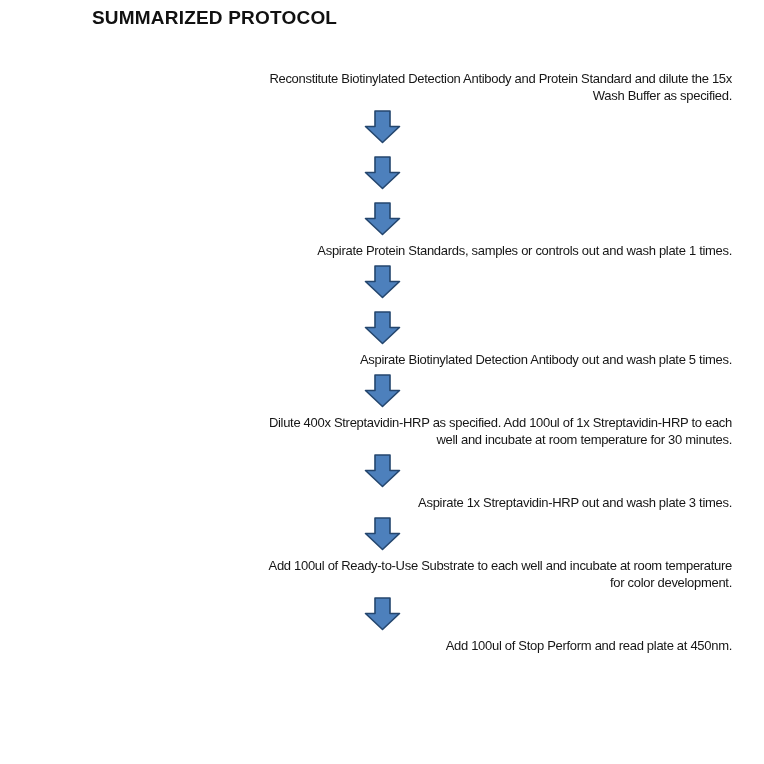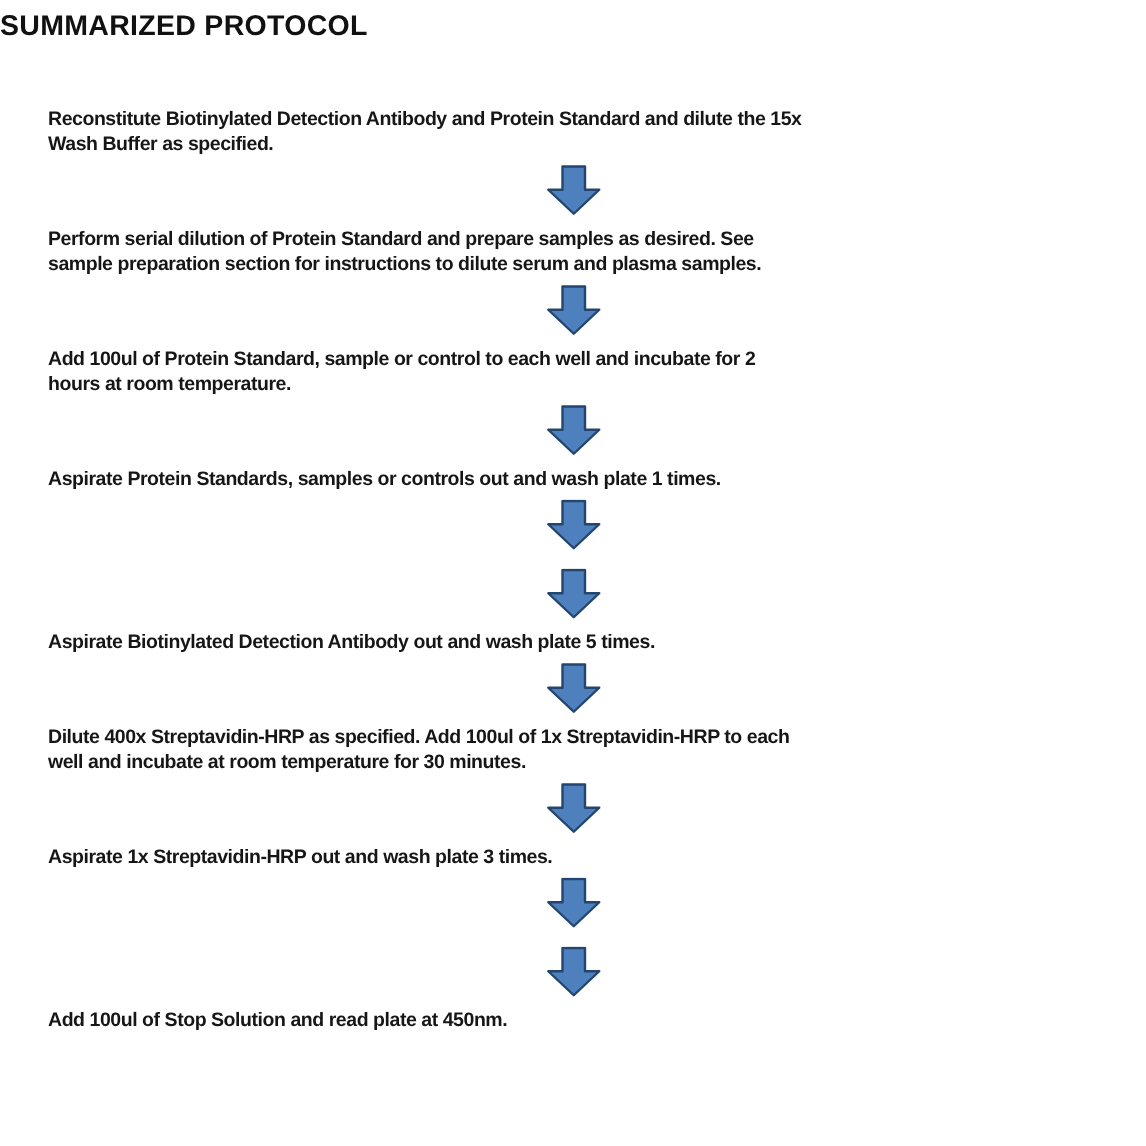--- a/index.html
+++ b/index.html
@@ -11,34 +11,35 @@
   }
   .page {
     width: 764px; height: 764px;
     padding-top: 6px;
     position: relative;
   }
   .title {
     font-size: 19px;
     font-weight: bold;
     color: #111111;
+    margin-left: 92px;
     letter-spacing: 0.2px;
     line-height: 24px;
   }
   .flow {
     margin-top: 40px;
     display: flex;
     flex-direction: column;
     align-items: center;
   }
   .step {
     width: 700px;
-    text-align: left;
+    text-align: right;
     font-size: 13px;
-    font-weight: bold;
+    font-weight: normal;
     letter-spacing: -0.3px;
     color: #161616;
     line-height: 17px;
     white-space: pre-line;
   }
   .arrow {
     display: block;
     margin: 6px auto 6px;
     width: 37px;
     height: 34px;
@@ -52,29 +53,25 @@
   <h1 class="title">SUMMARIZED PROTOCOL</h1>
 
   <div class="flow">
     <p class="step">Reconstitute Biotinylated Detection Antibody and Protein Standard and dilute the 15x
 Wash Buffer as specified.</p>
 
     <svg class="arrow" viewBox="0 0 37 34">
       <polygon points="11,1 26,1 26,16.5 35.5,16.5 18.5,32.5 1.5,16.5 11,16.5" stroke-width="1.6" stroke-linejoin="round" stroke="#24466e" fill="#4d80bc"></polygon>
     </svg>
 
-    <p class="step">Perform serial dilution of Protein Standard and prepare samples as desired. See
-sample preparation section for instructions to dilute serum and plasma samples.</p>
 
     <svg class="arrow" viewBox="0 0 37 34">
       <polygon points="11,1 26,1 26,16.5 35.5,16.5 18.5,32.5 1.5,16.5 11,16.5" stroke-width="1.6" stroke-linejoin="round" stroke="#24466e" fill="#4d80bc"></polygon>
     </svg>
 
-    <p class="step">Add 100ul of Protein Standard, sample or control to each well and incubate for 2
-hours at room temperature.</p>
 
     <svg class="arrow" viewBox="0 0 37 34">
       <polygon points="11,1 26,1 26,16.5 35.5,16.5 18.5,32.5 1.5,16.5 11,16.5" stroke-width="1.6" stroke-linejoin="round" stroke="#24466e" fill="#4d80bc"></polygon>
     </svg>
 
     <p class="step">Aspirate Protein Standards, samples or controls out and wash plate 1 times.</p>
 
     <svg class="arrow" viewBox="0 0 37 34">
       <polygon points="11,1 26,1 26,16.5 35.5,16.5 18.5,32.5 1.5,16.5 11,16.5" stroke-width="1.6" stroke-linejoin="round" stroke="#24466e" fill="#4d80bc"></polygon>
     </svg>
@@ -96,20 +93,22 @@
     <svg class="arrow" viewBox="0 0 37 34">
       <polygon points="11,1 26,1 26,16.5 35.5,16.5 18.5,32.5 1.5,16.5 11,16.5" stroke-width="1.6" stroke-linejoin="round" stroke="#24466e" fill="#4d80bc"></polygon>
     </svg>
 
     <p class="step">Aspirate 1x Streptavidin-HRP out and wash plate 3 times.</p>
 
     <svg class="arrow" viewBox="0 0 37 34">
       <polygon points="11,1 26,1 26,16.5 35.5,16.5 18.5,32.5 1.5,16.5 11,16.5" stroke-width="1.6" stroke-linejoin="round" stroke="#24466e" fill="#4d80bc"></polygon>
     </svg>
 
+    <p class="step">Add 100ul of Ready-to-Use Substrate to each well and incubate at room temperature
+for color development.</p>
 
     <svg class="arrow" viewBox="0 0 37 34">
       <polygon points="11,1 26,1 26,16.5 35.5,16.5 18.5,32.5 1.5,16.5 11,16.5" stroke-width="1.6" stroke-linejoin="round" stroke="#24466e" fill="#4d80bc"></polygon>
     </svg>
 
-    <p class="step">Add 100ul of Stop Solution and read plate at 450nm.</p>
+    <p class="step">Add 100ul of Stop Perform and read plate at 450nm.</p>
   </div>
 </div>
 
 </body></html>

